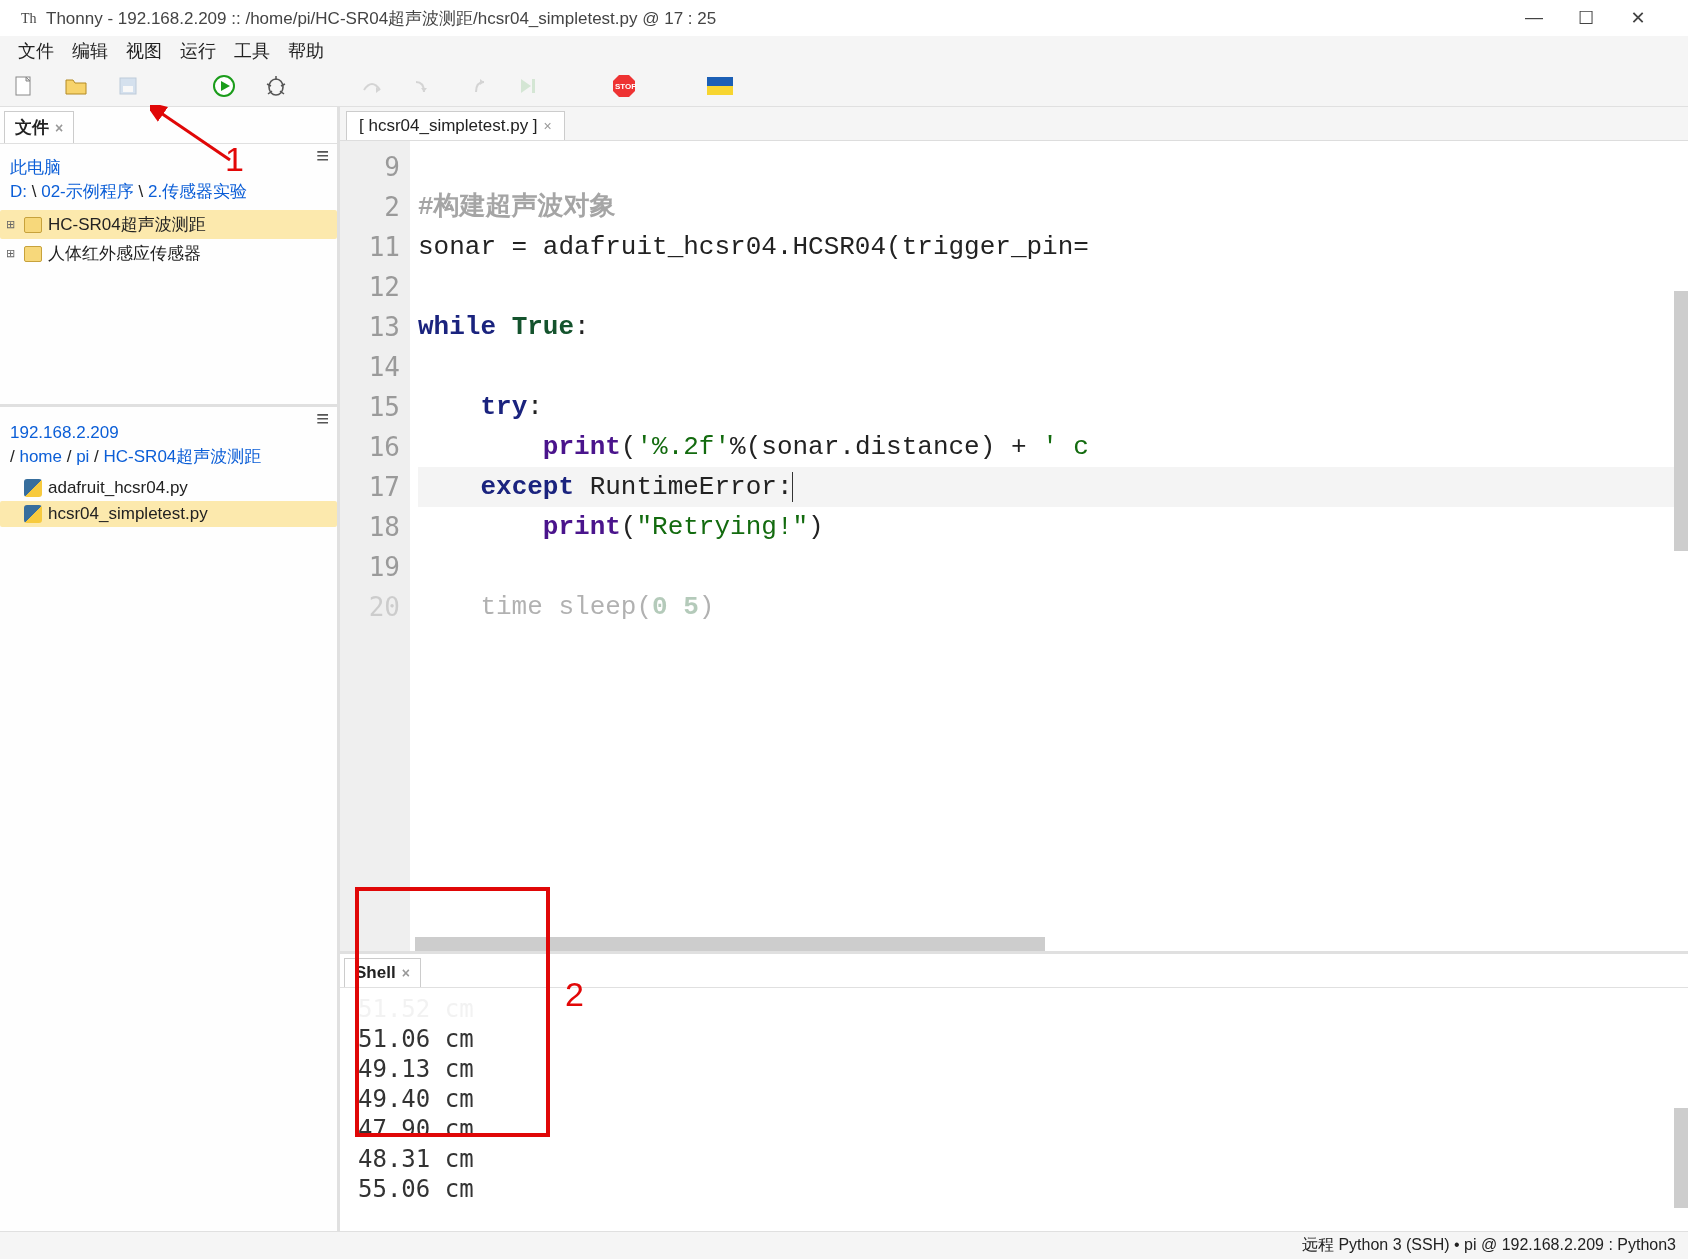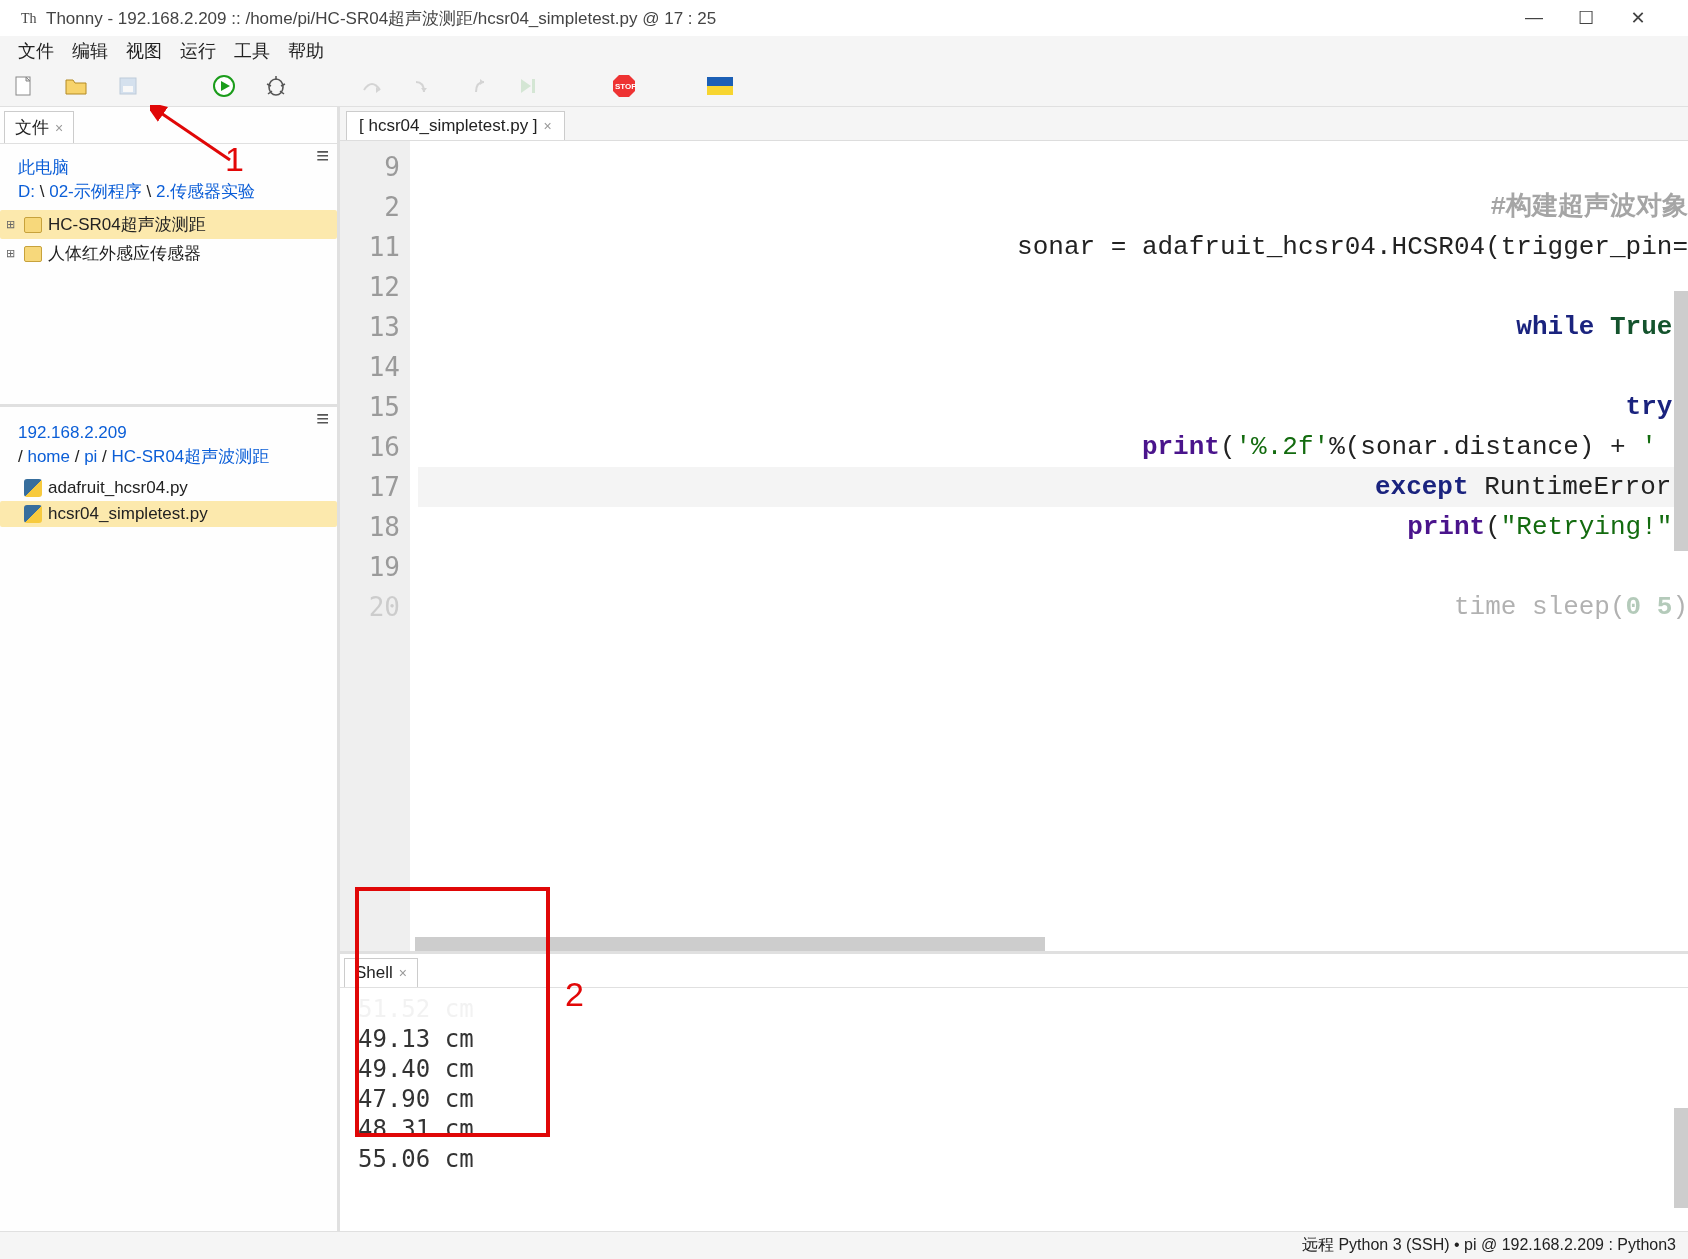--- a/index.html
+++ b/index.html
@@ -59,29 +59,30 @@
       flex-direction:column;
       border-right: 3px solid #e0e0e0;
       background:#fefefe;
     }
     .panel-tabstrip {
       display:flex;
       align-items:flex-end;
       border-bottom:1px solid #e0e0e0;
       padding:4px 4px 0 4px;
       font-size:17px;
+      font-weight:bold;
     }
     .panel-tab {
       padding:4px 10px;
       border:1px solid #ccc;
       border-bottom:none;
       background:#fff;
     }
     .close-x { margin-left:6px; color:#999; font-size:14px; }
-    .panel-body { padding:6px 18px; font-size:17px; }
+    .panel-body { padding:6px 10px; font-size:17px; }
     .local-path a { color:#0b5ed7; text-decoration:none; }
     .local-path { margin-top:2px; line-height:24px;}
     .hamburger {
       position:absolute; right:8px; font-size:22px; line-height:16px; color:#555; cursor:default;
     }
     .panel-head { position:relative; padding:4px 6px 0 0;}
     .tree-item {
       display:flex; align-items:center; gap:6px; padding:3px 6px; font-size:17px; border-radius:2px;
     }
     .tree-item.selected { background:#fce9ad; }
@@ -109,21 +110,21 @@
       font-family: "Consolas", "Courier New", monospace;
       font-size: 26px;
     }
     .gutter {
       position:absolute; left:0; top:0; bottom:0; width:70px; background:#efefef; color:#9a9a9a; text-align:right; padding:6px 10px 0 0;
       font-family: "Consolas", monospace; font-size:26px; line-height:40px;
     }
     .code-lines {
       margin-left:70px; padding:6px 0 0 8px; line-height:40px; white-space:pre;
     }
-    .cl { height:40px;text-align:right; }
+    .cl { height:40px; }
     .cl.hl { background:#f4f4f4; }
     .c-comment { color:#a5a5a5; font-weight:bold;}
     .c-kw { color:#1a237e; font-weight:bold;}
     .c-bool { color:#14532d; font-weight:bold;}
     .c-fn { color:#4a148c; font-weight:bold;}
     .c-str { color:#136b0f; }
     .c-num { color:#2b6b3b; font-weight:bold;}
     .editor-scroll-v {
       position:absolute; right:0; top:150px; width:14px; height:260px; background:#cdcdcd;
     }
@@ -338,20 +339,21 @@
 
     <div class="shell-panel">
       <div class="panel-tabstrip">
         <span class="panel-tab">
           <span>Shell</span><span class="close-x">×</span>
         </span>
       </div>
       <div class="shell-output">
         <div id="shell-lines">
             <div class="partial-top" style="opacity: 0.25;">51.52 cm</div>
+            <div>51.06 cm</div>
             <div>49.13 cm</div>
             <div>49.40 cm</div>
             <div>47.90 cm</div>
             <div>48.31 cm</div>
             <div>55.06 cm</div>
           </div>
         <div class="shell-scroll-v"></div>
       </div>
     </div>
   </div>

